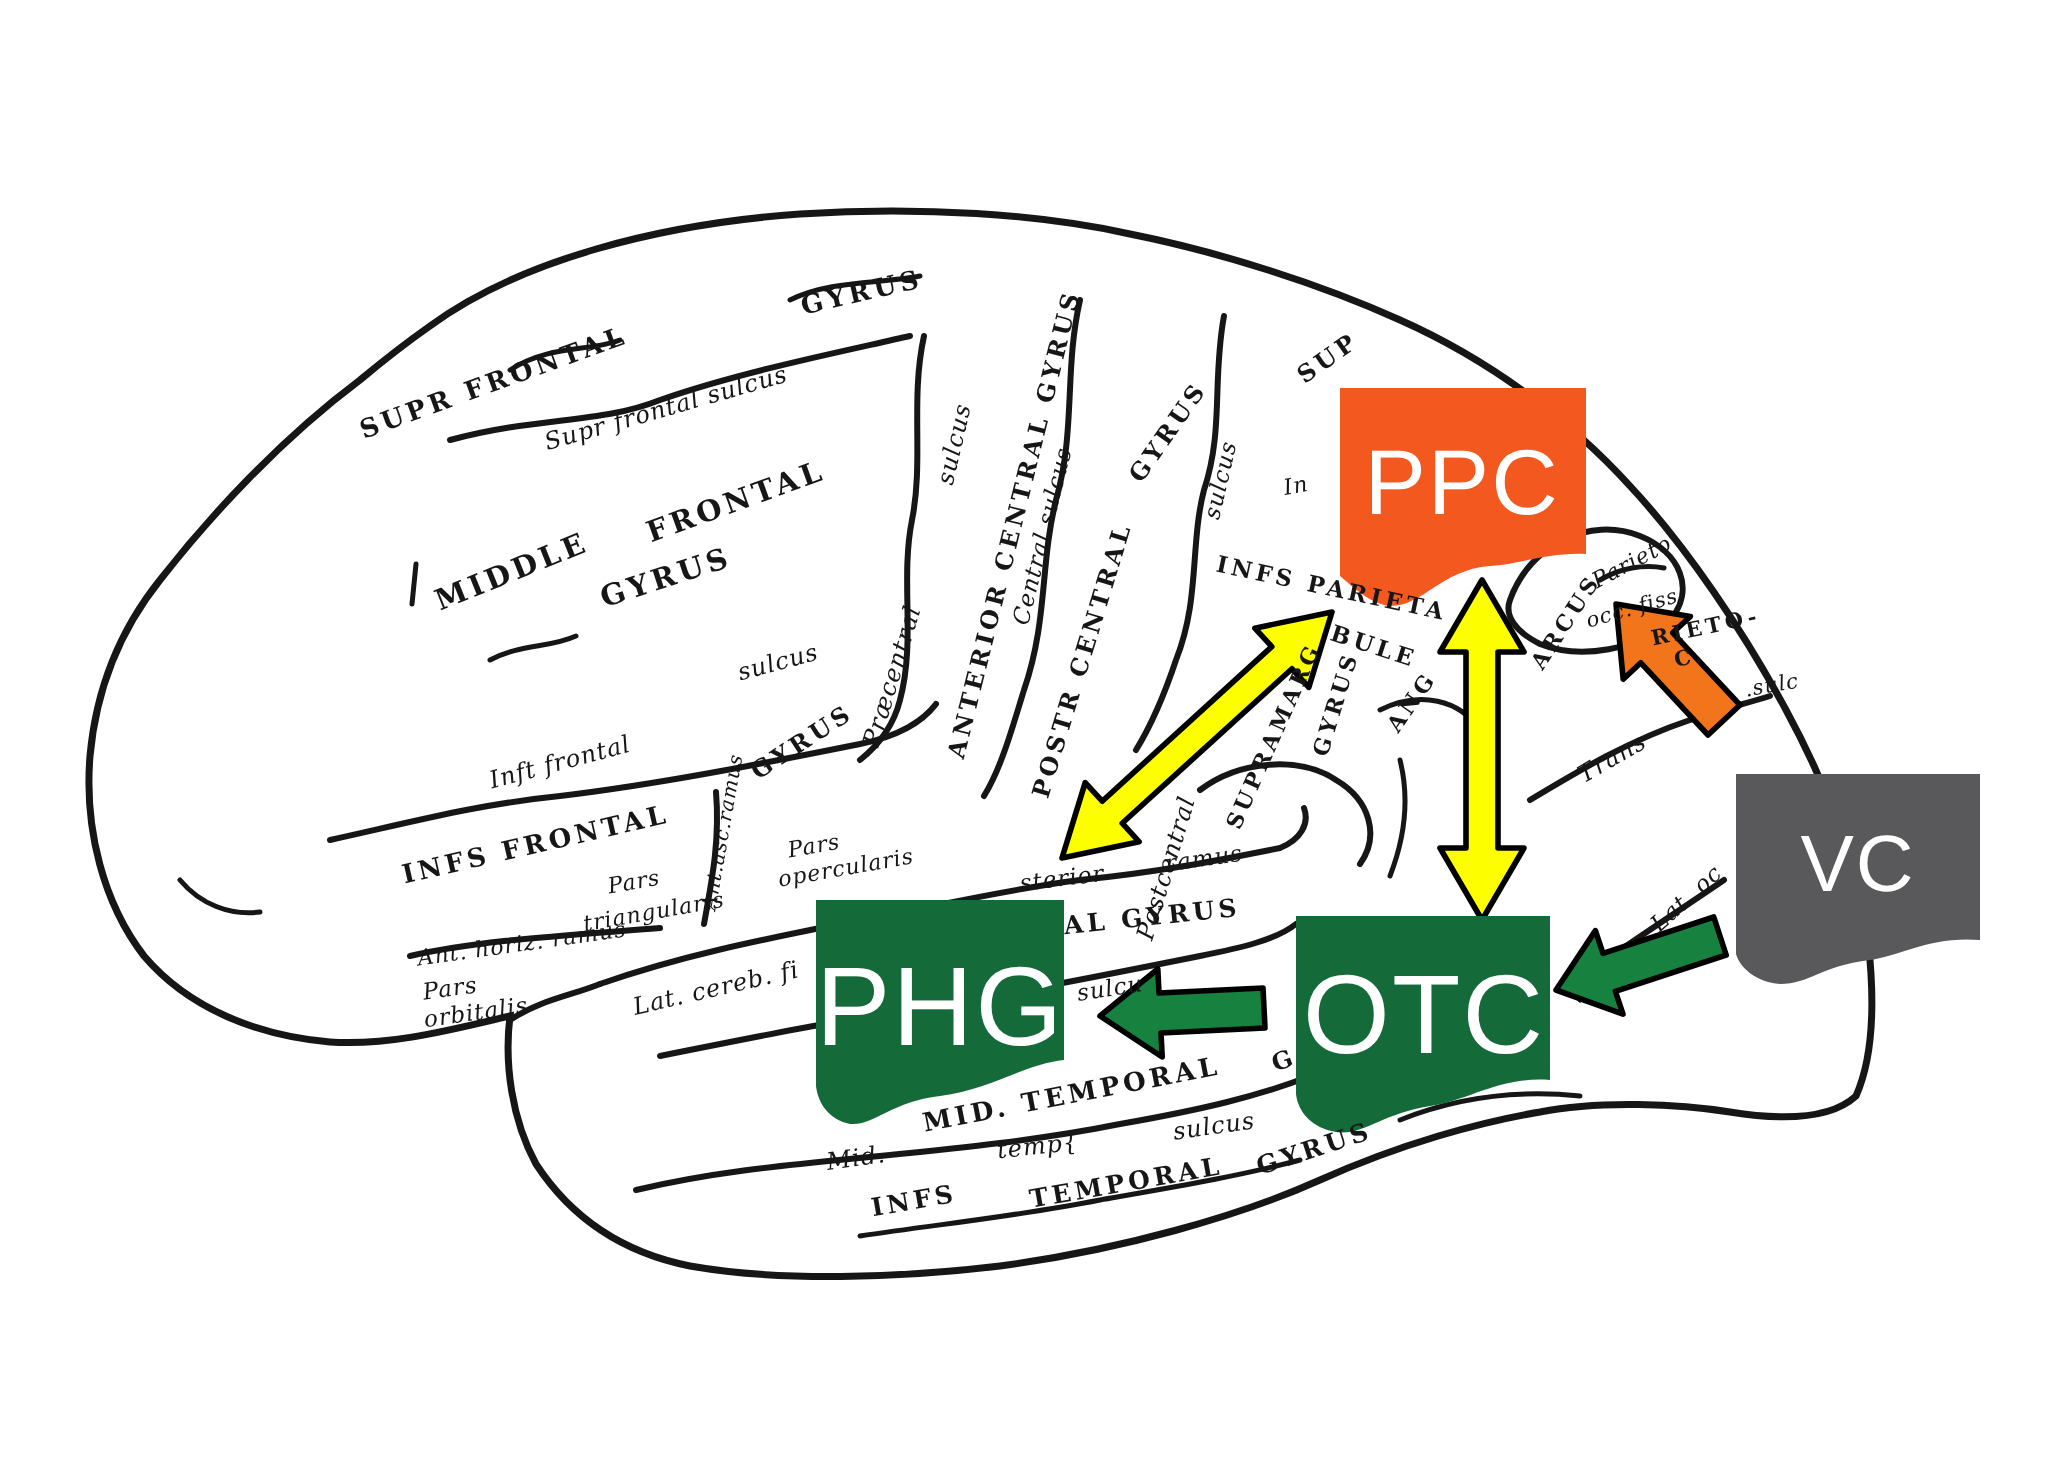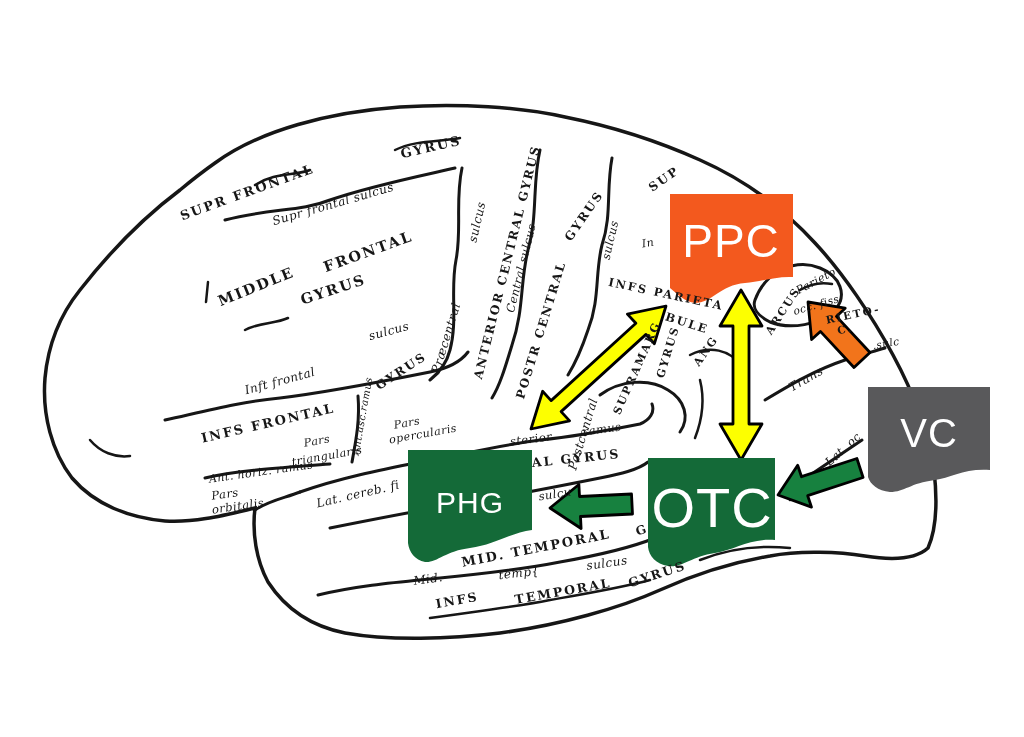--- a/index.html
+++ b/index.html
@@ -68,21 +68,21 @@
   <g stroke="none">
     <path d="M670,194 L793,194 L793,277 C775,276 760,282 745,283 C720,285 712,303 695,303 C685,302 676,293 670,288 Z" fill="#F3591E"></path>
     <path d="M868,387 L990,387 L990,470 C965,468 950,478 935,480 C910,483 905,492 890,492 C878,491 870,484 868,477 Z" fill="#59595B"></path>
     <path d="M408,450 L532,450 L532,530 C512,532 495,545 470,548 C445,551 437,563 425,562 C415,560 409,552 408,543 Z" fill="#146A38"></path>
     <path d="M648,458 L775,458 L775,540 C750,538 735,550 715,553 C690,557 682,568 668,566 C656,564 649,556 648,547 Z" fill="#146A38"></path>
   </g>
 </svg>
 
 <div class="bt" style="left:731px;top:241px;font-size:46px;">PPC</div>
 <div class="bt" style="left:929px;top:433px;font-size:40px;">VC</div>
-<div class="bt" style="left:470px;top:503px;font-size:30px;">PHG</div>
+<div class="bt" style="left:470px;top:503px;font-size:56px;">PHG</div>
 <div class="bt" style="left:712px;top:507px;font-size:56px;">OTC</div>
 
 <div class="l p" style="left:247px;top:192px;font-size:13px;--r:-20deg;">SUPR FRONTAL</div>
 <div class="l p" style="left:431px;top:147px;font-size:13px;--r:-13deg;">GYRUS</div>
 <div class="l i" style="left:333px;top:204px;font-size:12px;--r:-16deg;">Supr frontal sulcus</div>
 <div class="l p" style="left:256px;top:286px;font-size:14.5px;--r:-22deg;">MIDDLE</div>
 <div class="l p" style="left:368px;top:251px;font-size:14.5px;--r:-20deg;">FRONTAL</div>
 <div class="l p" style="left:333px;top:289px;font-size:14.5px;--r:-18deg;">GYRUS</div>
 <div class="l i" style="left:280px;top:381px;font-size:12px;--r:-15deg;">Inft frontal</div>
 <div class="l i" style="left:389px;top:331px;font-size:12px;--r:-15deg;">sulcus</div>

